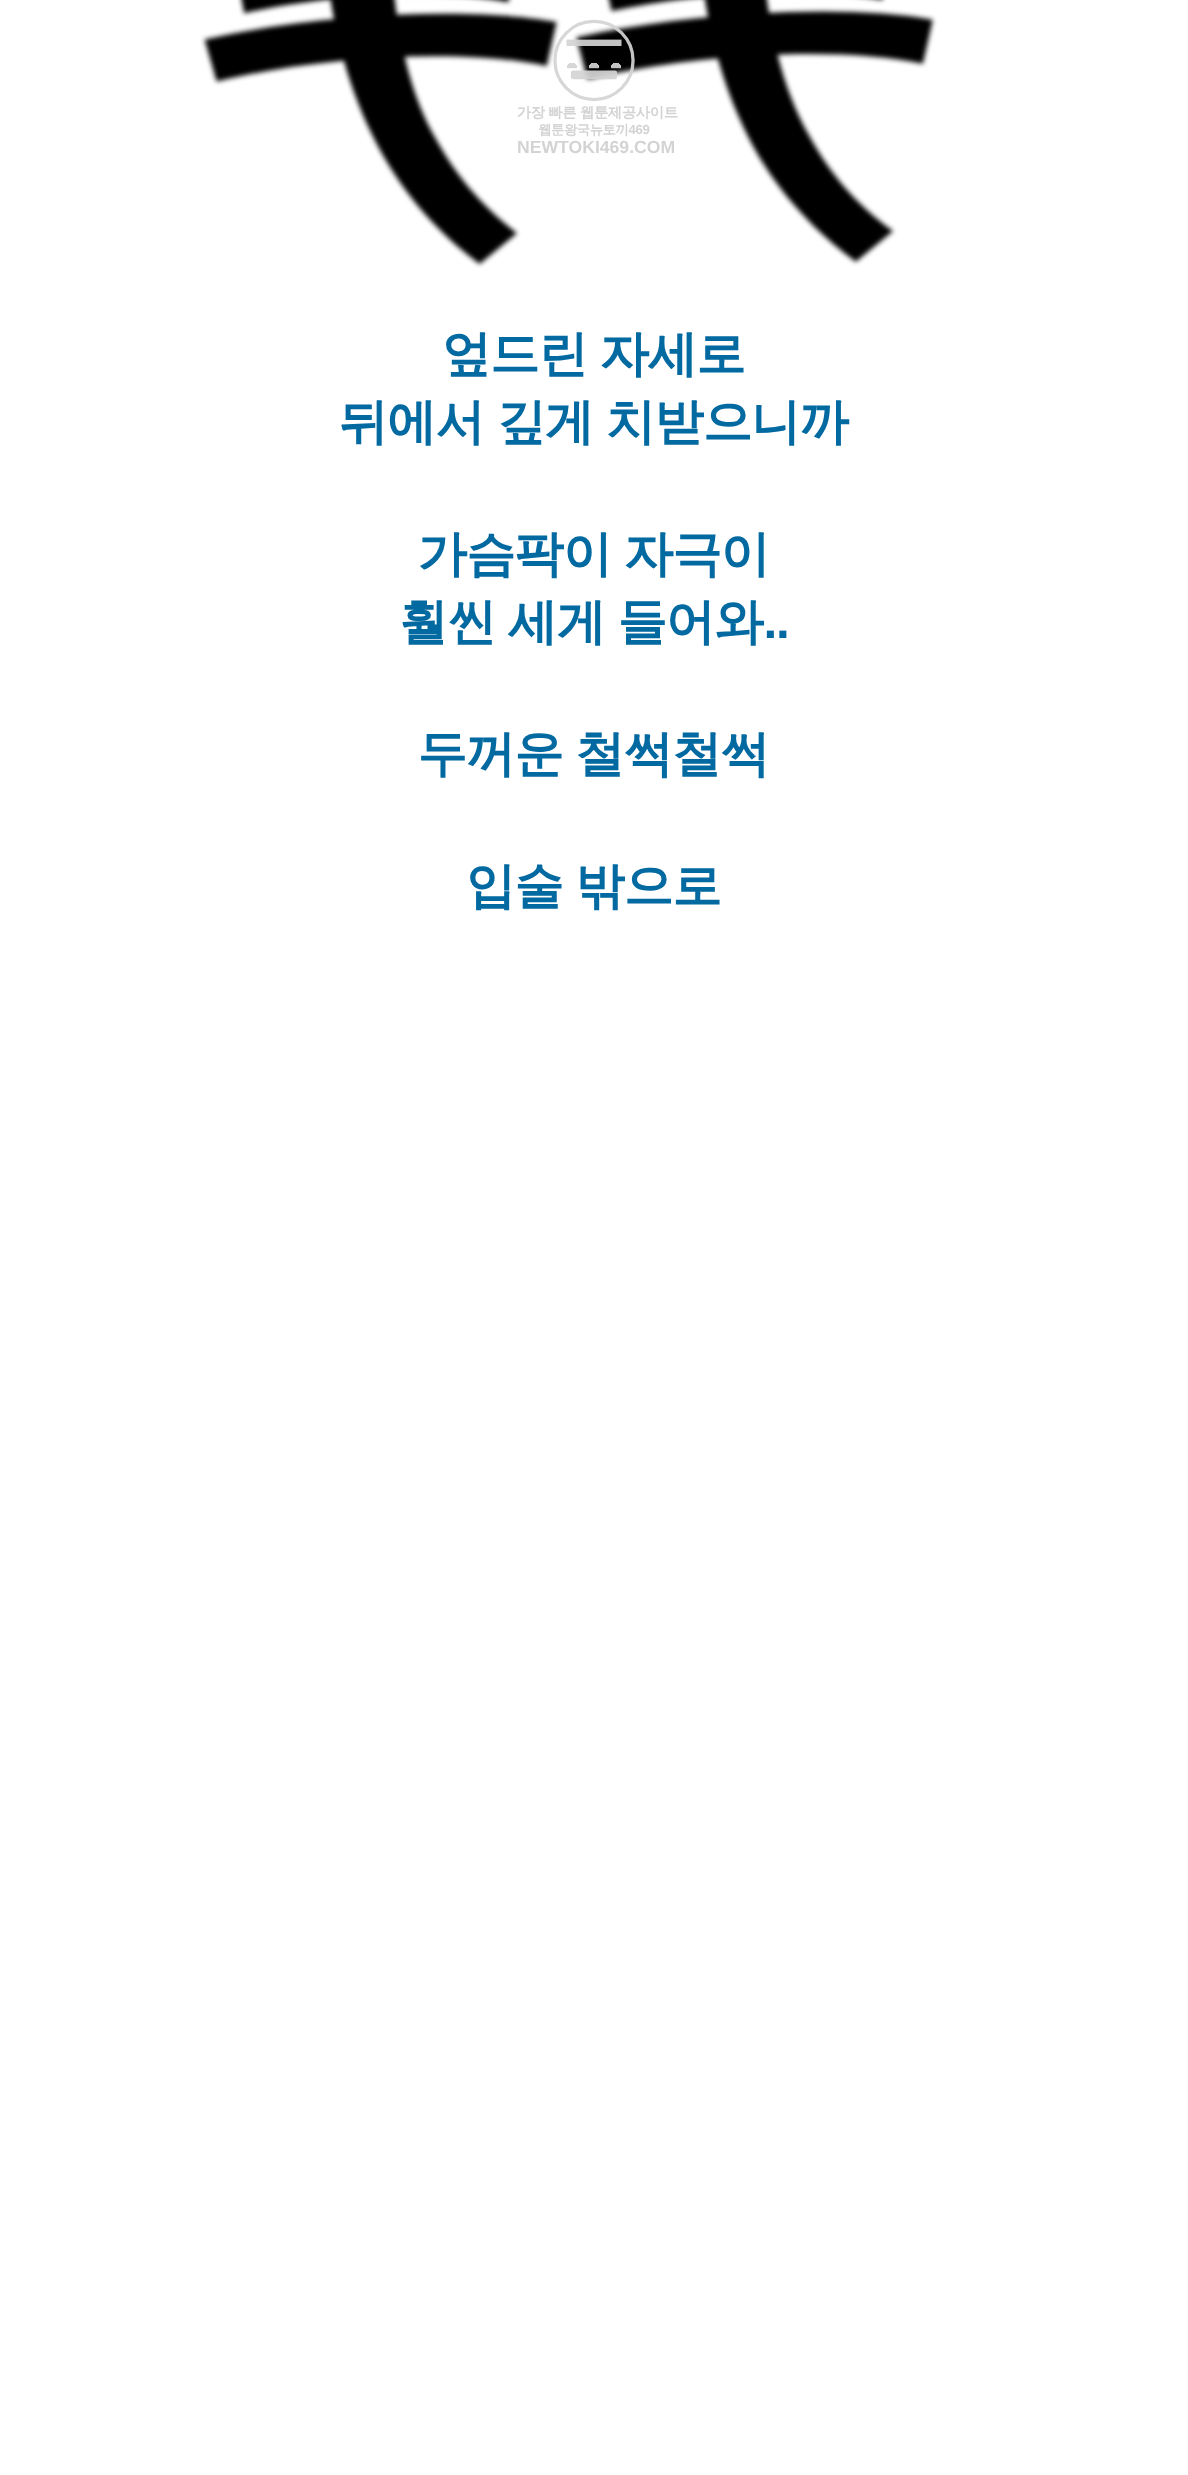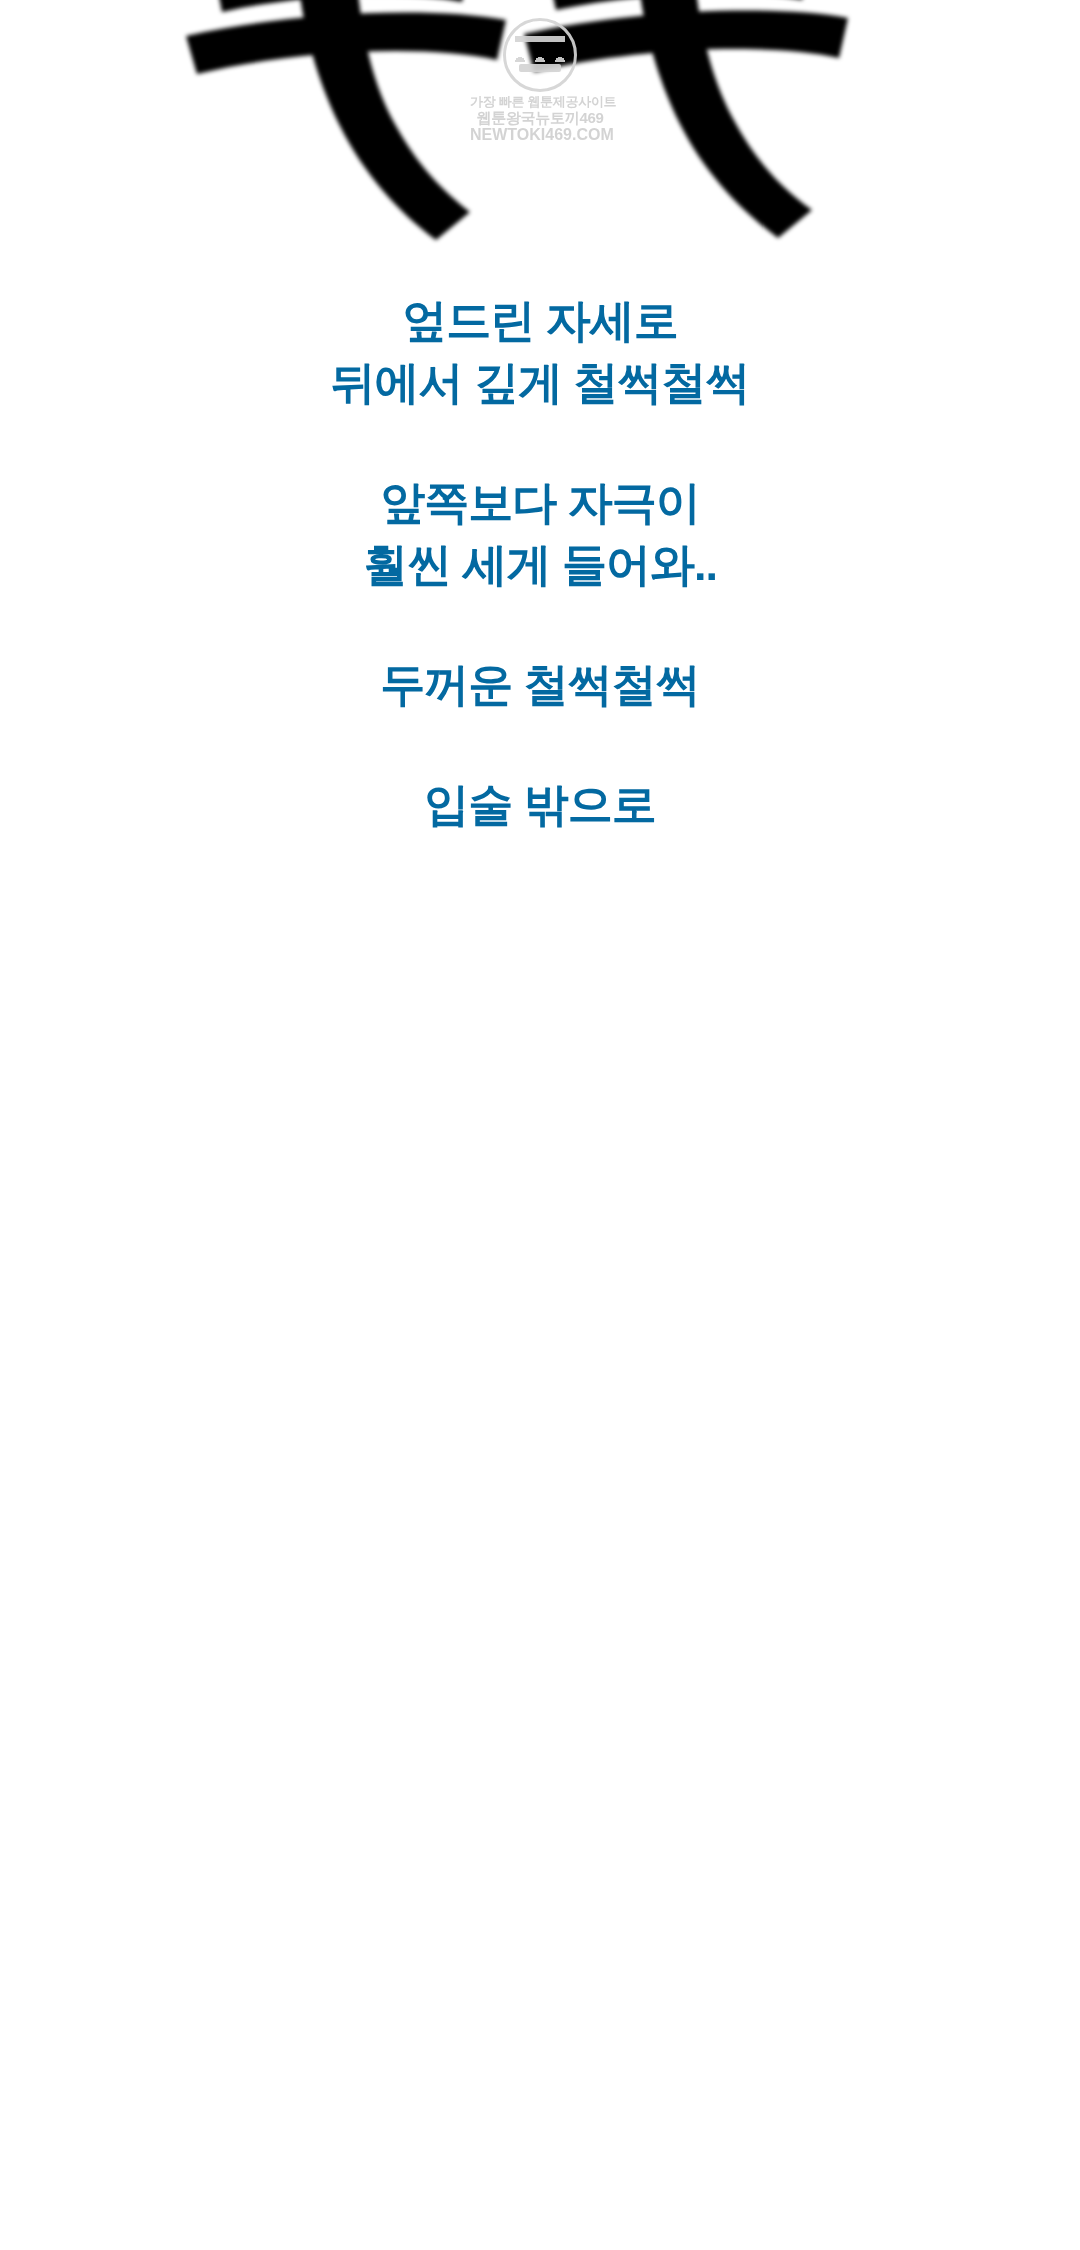--- a/index.html
+++ b/index.html
@@ -83,21 +83,21 @@
   }
   .wm-line {
     font-size: 13px;
     line-height: 15px;
     letter-spacing: -0.3px;
     font-weight: bold;
     color: #d0d0d0;
     white-space: nowrap;
   }
   .wm-line.site {
-    font-size: 15px;
+    font-size: 12px;
     line-height: 18px;
   }
   .wm-line.url {
     font-size: 16px;
     letter-spacing: 0px;
   }
 
   
   .text-block {
     position: absolute;
@@ -165,25 +165,25 @@
     </div>
     <div class="wm-line">가장 빠른 웹툰제공사이트</div>
     <div class="wm-line site">웹툰왕국뉴토끼469</div>
     <div class="wm-line url">NEWTOKI469.COM</div>
   </div>
 
   <div class="text-block">
 
     <div class="stanza">
       <span class="line">엎드린 자세로</span>
-      <span class="line">뒤에서 깊게 철썩철썩</span>
+      <span class="line">뒤에서 깊게 치받으니까</span>
     </div>
 
     <div class="stanza">
-      <span class="line">앞쪽보다 자극이</span>
+      <span class="line">가슴팍이 자극이</span>
       <span class="line">훨씬 세게 들어와..</span>
     </div>
 
     <div class="stanza">
       <span class="line">두꺼운 철썩철썩</span>
     </div>
 
 
     <div class="stanza">
       <span class="line">입술 밖으로</span>

